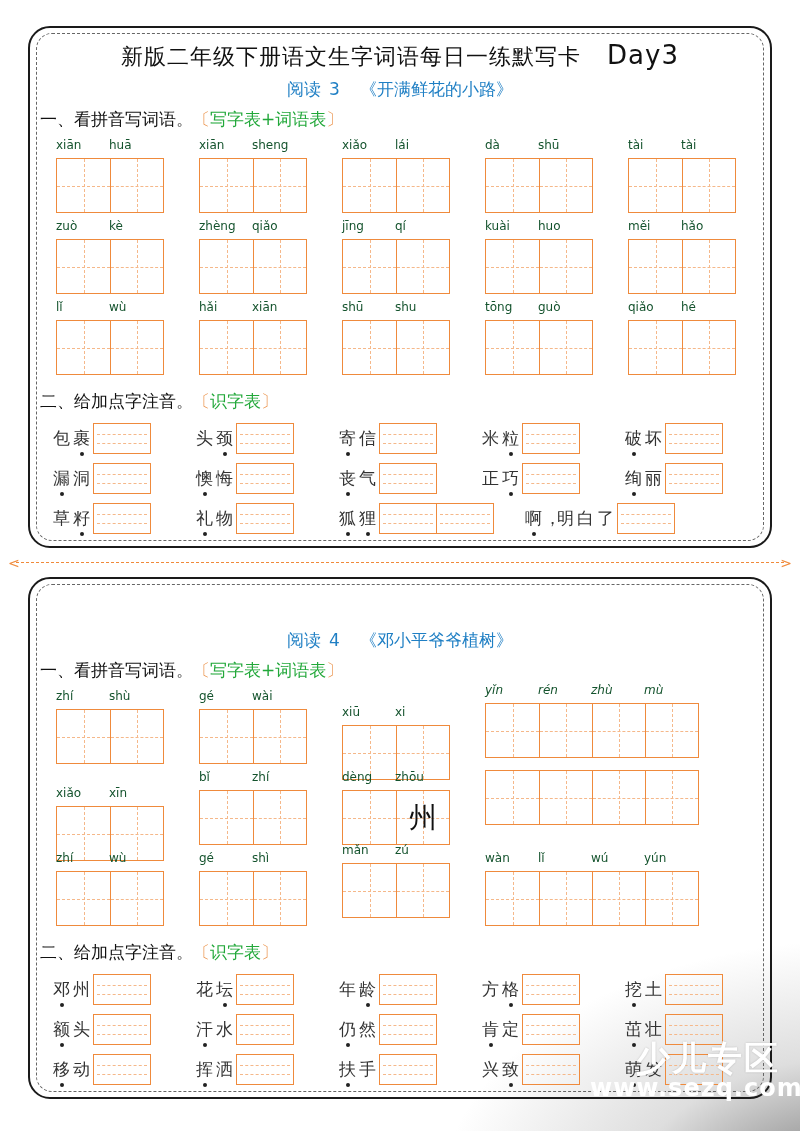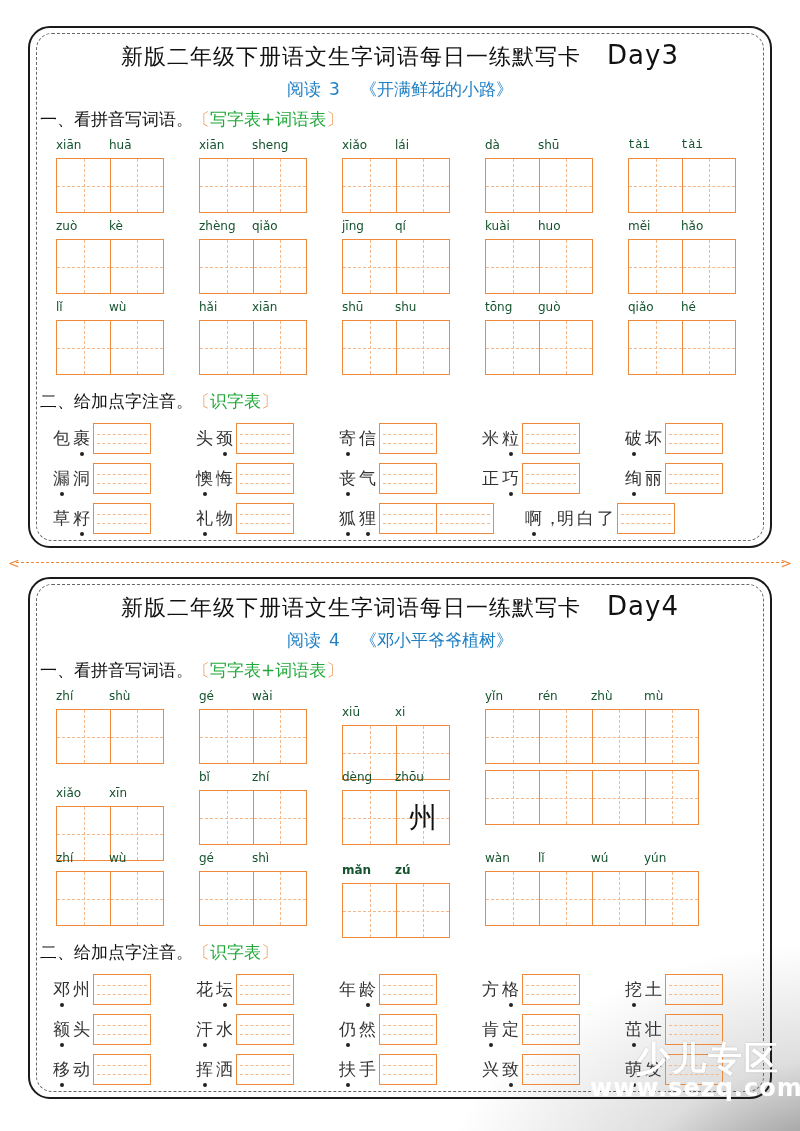--- a/index.html
+++ b/index.html
@@ -140,21 +140,21 @@
       <div class="grid-group" style="left: 455px; top: 110px;">
         <div class="pinyin-row">
           <span>dà</span>
           <span>shū</span>
         </div>
         <div class="boxes">
           <div class="cell"></div>
           <div class="cell"></div>
         </div>
       </div>
-      <div class="grid-group" style="left: 598px; top: 110px; font-family: Liberation Mono, monospace;">
+      <div class="grid-group" style="left: 598px; top: 110px;">
         <div class="pinyin-row">
           <span>tài</span>
           <span>tài</span>
         </div>
         <div class="boxes">
           <div class="cell"></div>
           <div class="cell"></div>
         </div>
       </div>
       <div class="grid-group" style="left: 26px; top: 191px;">
@@ -368,23 +368,20 @@
 </div>
 
 <div class="separator">
   <span class="arrow-left">&lt;</span>
   <div class="line"></div>
   <span class="arrow-right">&gt;</span>
 </div>
 
 <div id="card-1" class="card card2">
   <div class="card-inner"></div>
-  <div class="title">
-    <span>新版二年级下册语文生字词语每日一练默写卡</span><span class="day">Day4</span>
-  </div>
   <div class="subtitle">
     <span>阅读</span><span class="num">4</span><span>《邓小平爷爷植树》</span>
   </div>
   <div class="sec-head" style="top:80px">
     <span>一、看拼音写词语。</span><span class="br">〔</span><span class="tag">写字表+词语表</span><span class="br">〕</span>
   </div>
   <div class="s1">
       <div class="grid-group" style="left: 26px; top: 110px;">
         <div class="pinyin-row">
           <span>zhí</span>
@@ -408,21 +405,21 @@
       <div class="grid-group" style="left: 312px; top: 102px; margin-top: 24px;">
         <div class="pinyin-row">
           <span>xiū</span>
           <span>xi</span>
         </div>
         <div class="boxes">
           <div class="cell"></div>
           <div class="cell"></div>
         </div>
       </div>
-      <div class="grid-group" style="left: 455px; top: 110px;">
+      <div class="grid-group" style="left: 455px; top: 104px; font-style: italic;">
         <div class="pinyin-row">
           <span>yǐn</span>
           <span>rén</span>
           <span>zhù</span>
           <span>mù</span>
         </div>
         <div class="boxes">
           <div class="cell"></div>
           <div class="cell"></div>
           <div class="cell"></div>
@@ -482,21 +479,21 @@
       <div class="grid-group" style="left: 169px; top: 272px;">
         <div class="pinyin-row">
           <span>gé</span>
           <span>shì</span>
         </div>
         <div class="boxes">
           <div class="cell"></div>
           <div class="cell"></div>
         </div>
       </div>
-      <div class="grid-group" style="left: 312px; top: 284px; font-weight: bold;">
+      <div class="grid-group" style="left: 312px; top: 264px;">
         <div class="pinyin-row">
           <span>mǎn</span>
           <span>zú</span>
         </div>
         <div class="boxes">
           <div class="cell"></div>
           <div class="cell"></div>
         </div>
       </div>
       <div class="grid-group" style="left: 455px; top: 272px;">

